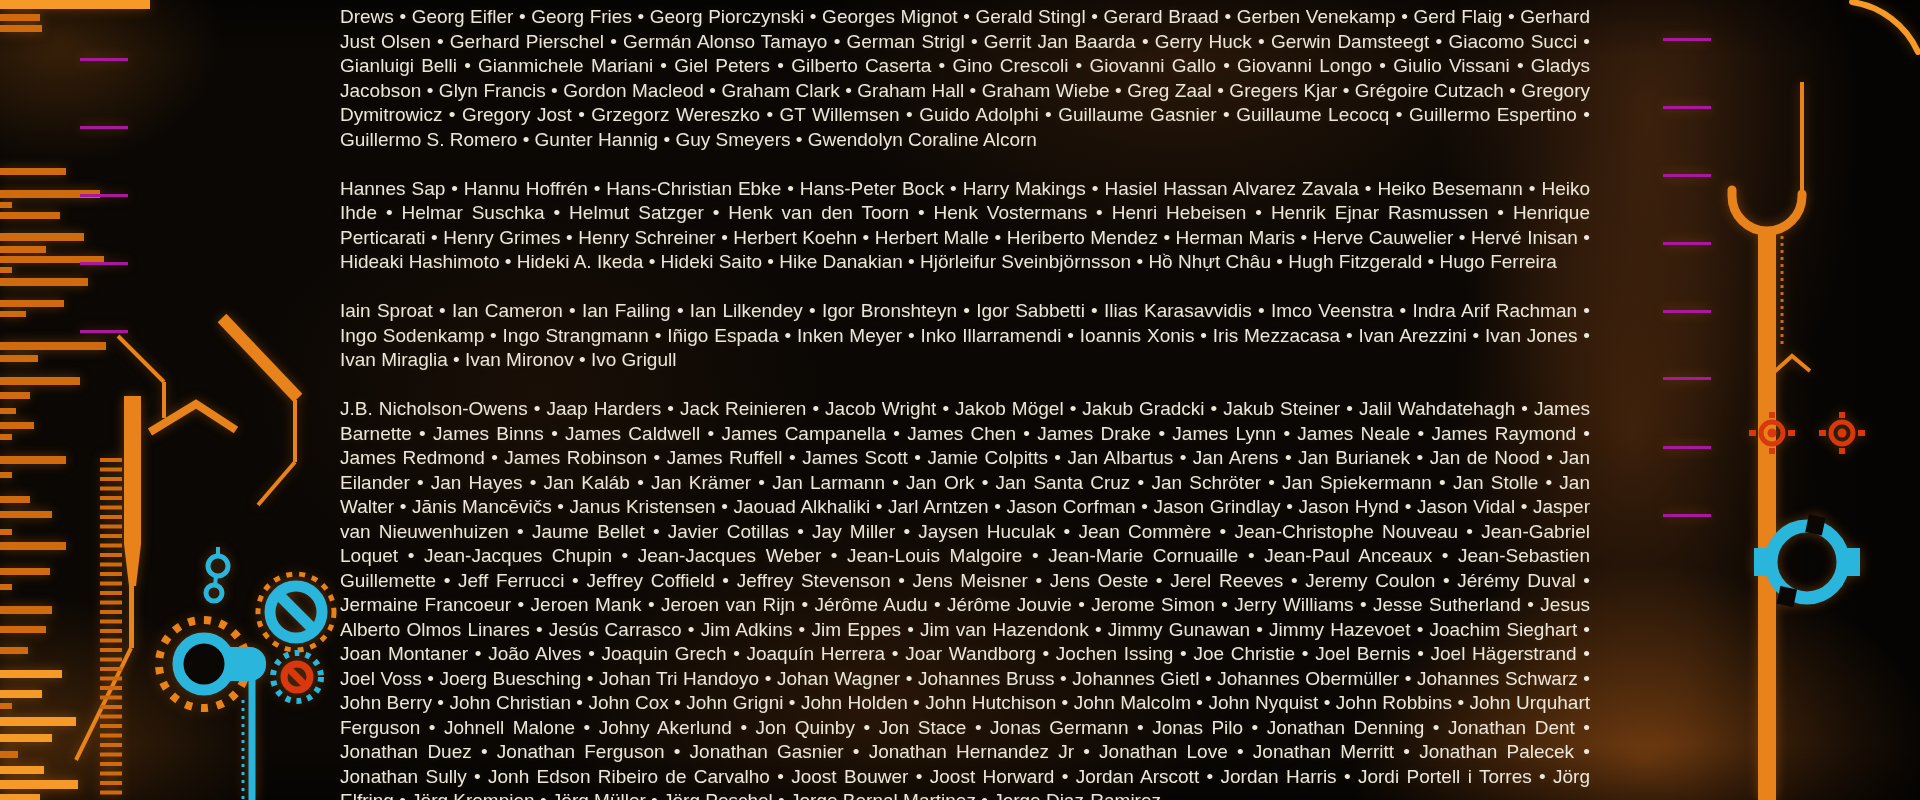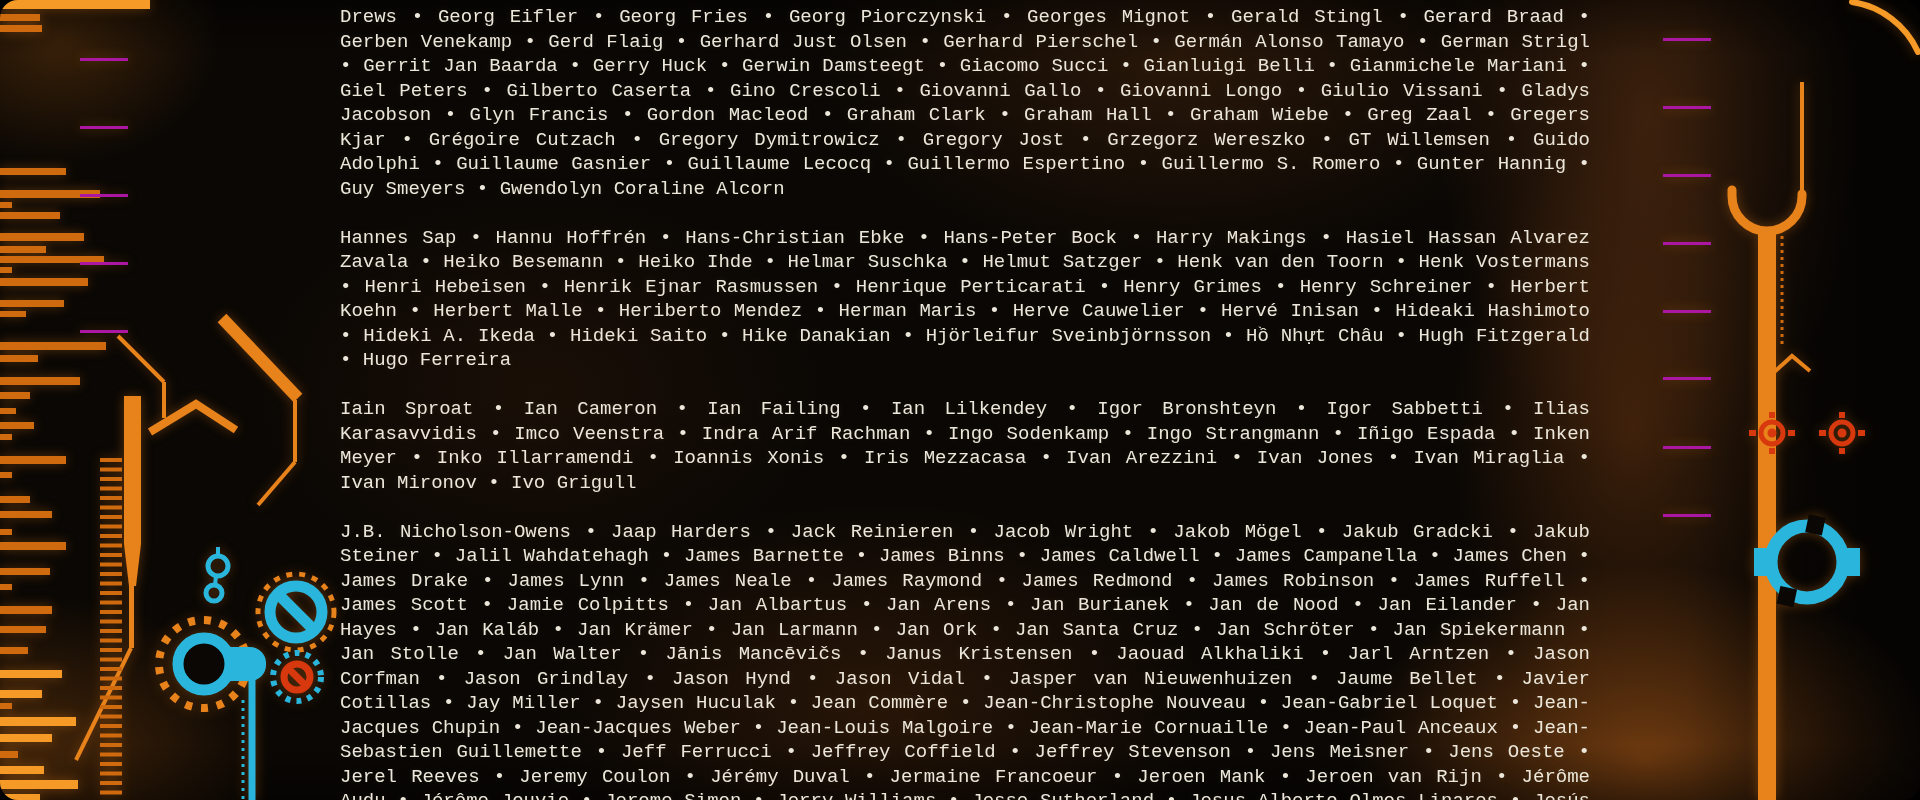--- a/index.html
+++ b/index.html
@@ -1,17 +1,17 @@
 <!DOCTYPE html>
 <html style="--c-bg: #0a0704; --c-text: #ece7da; --c-orange: #e8821a; --c-orange-bright: #f59a26; --c-orange-dark: #cf6a0e; --c-red: #d8380e; --c-cyan: #2ab6dc; --c-magenta: #ab16a2;"><head>
 <meta charset="utf-8">
 <style>
   html,body{margin:0;padding:0;background:#000;}
   .stage{position:relative;width:1920px;height:800px;overflow:hidden;background:var(--c-bg,#0a0704);
-         font-family:Liberation Mono, monospace;border-radius:18px;}
+         font-family:Liberation Sans, sans-serif;}
   .bg-glows{position:absolute;inset:0;z-index:0;pointer-events:none;background:
     linear-gradient(180deg, rgba(0,0,0,.40) 0, rgba(0,0,0,0) 7%, rgba(0,0,0,0) 93%, rgba(0,0,0,.40) 100%),
     linear-gradient(90deg, rgba(0,0,0,0) 88%, rgba(0,0,0,.50) 100%),
     radial-gradient(420px 280px at 1645px 760px, rgba(216,112,28,.50), rgba(216,112,28,0) 70%),
     radial-gradient(300px 520px at 1648px 120px, rgba(122,64,24,.45), rgba(122,64,24,0) 70%),
     radial-gradient(260px 430px at 1632px 430px, rgba(150,76,22,.35), rgba(150,76,22,0) 70%),
     radial-gradient(520px 300px at 1180px 60px,  rgba(96,52,18,.35),  rgba(96,52,18,0) 70%),
     radial-gradient(480px 290px at 880px 700px,  rgba(110,56,16,.30), rgba(110,56,16,0) 70%),
     radial-gradient(430px 300px at 540px 390px,  rgba(72,38,14,.25),  rgba(72,38,14,0) 70%),
     radial-gradient(230px 180px at 60px 40px,    rgba(230,126,26,.22),rgba(230,126,26,0) 70%),

